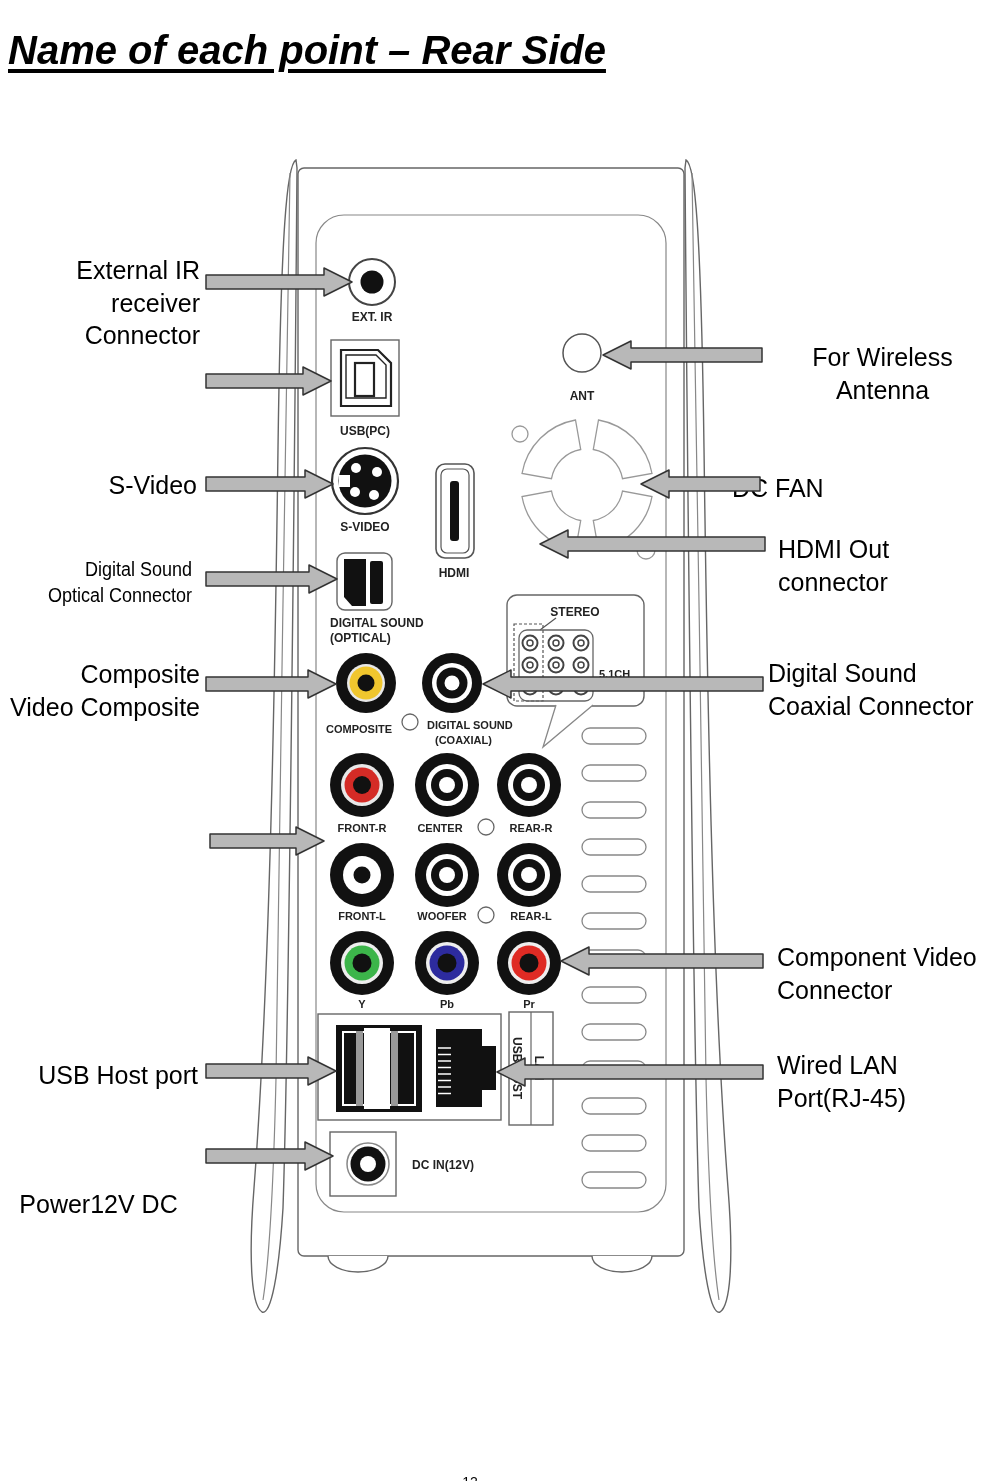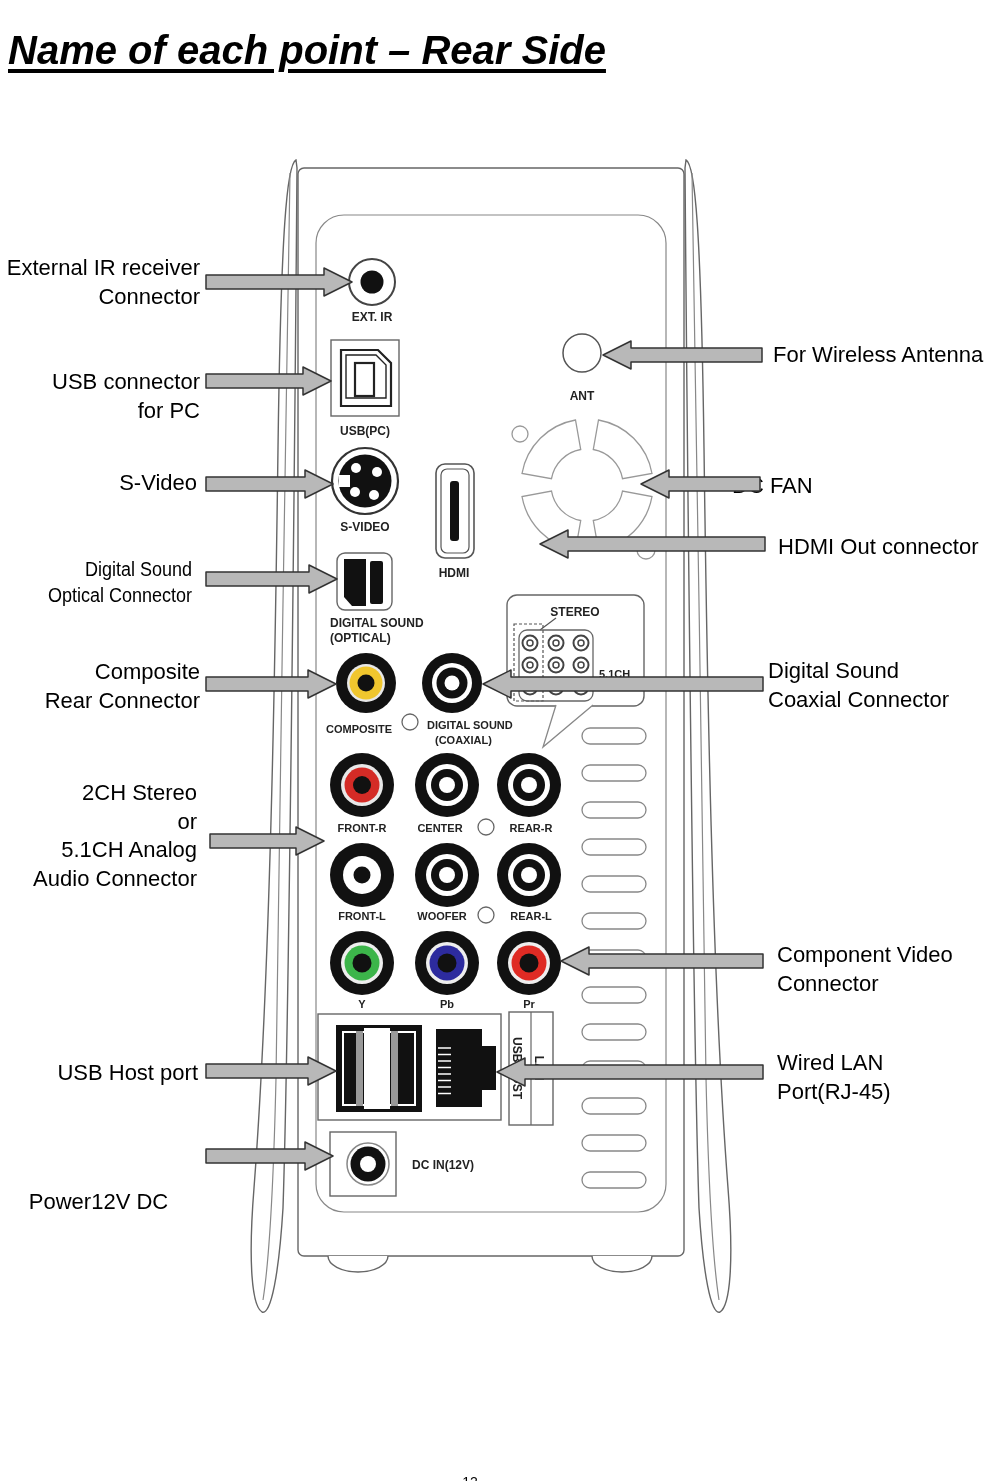--- a/index.html
+++ b/index.html
@@ -1,21 +1,21 @@
 <!DOCTYPE html>
 <html><head>
 <meta charset="utf-8">
 <style>
   html,body{margin:0;padding:0;background:#fff;}
   .page{position:relative;width:992px;height:1459px;background:#fff;overflow:hidden;
         font-family:"Liberation Sans",sans-serif;color:#000;margin-top:28px;}
   .title{position:absolute;left:8px;top:0px;font-size:40px;font-weight:bold;font-style:italic;
          text-decoration:underline;text-decoration-thickness:4px;text-underline-offset:5px;
          white-space:nowrap;color:#000;}
-  .callout{position:absolute;font-size:22px;line-height:1.3;color:#000;}
+  .callout{position:absolute;font-size:25px;line-height:1.3;color:#000;}
   .ra{text-align:right;}
   .condensed{font-size:20px;transform:scaleX(0.9);transform-origin:100% 50%;}
   .pagenum{position:absolute;left:440px;top:1446px;width:60px;text-align:center;font-size:14px;}
   svg{position:absolute;left:0;top:0;}
   .oln{fill:#fff;stroke:#666;stroke-width:1.4;}
   .thin{fill:none;stroke:#888;stroke-width:1.2;}
   .pl{font-family:"Liberation Sans",sans-serif;font-size:12px;font-weight:bold;fill:#222;}
   .pls{font-size:11px;}
   .arrow{stroke:#333;stroke-width:1.5;stroke-linejoin:round;}
 </style>
@@ -23,40 +23,30 @@
 <body>
 
 <div class="page">
 
   <div class="title">Name of each point – Rear Side</div>
 
   <div class="callout ra" style="left:0;top:226px;width:200px;">
     <div>External IR receiver</div>
     <div>Connector</div>
   </div>
-  <div class="callout ra" style="left:0;top:340px;width:200px;">
-    <div>USB connector</div>
-    <div>for PC</div>
-  </div>
   <div class="callout ra" style="left:0;top:441px;width:197px;">
     <div>S-Video</div>
   </div>
   <div class="callout ra condensed" style="left:0;top:528px;width:192px;">
     <div>Digital Sound</div>
     <div>Optical Connector</div>
   </div>
   <div class="callout ra" style="left:0;top:630px;width:200px;">
     <div>Composite</div>
-    <div>Rear Connector</div>
-  </div>
-  <div class="callout ra" style="left:0;top:751px;width:197px;">
-    <div>2CH Stereo</div>
-    <div>or</div>
-    <div>5.1CH Analog</div>
-    <div>Audio Connector</div>
+    <div>Video Composite</div>
   </div>
   <div class="callout ra" style="left:0;top:1031px;width:198px;">
     <div>USB Host port</div>
   </div>
   <div class="callout ra" style="left:0;top:1160px;width:197px;text-align:center;">
     <div>Power12V DC</div>
   </div>
 
   <div class="callout" style="left:773px;top:313px;text-align:center;">
     <div>For Wireless Antenna</div>

